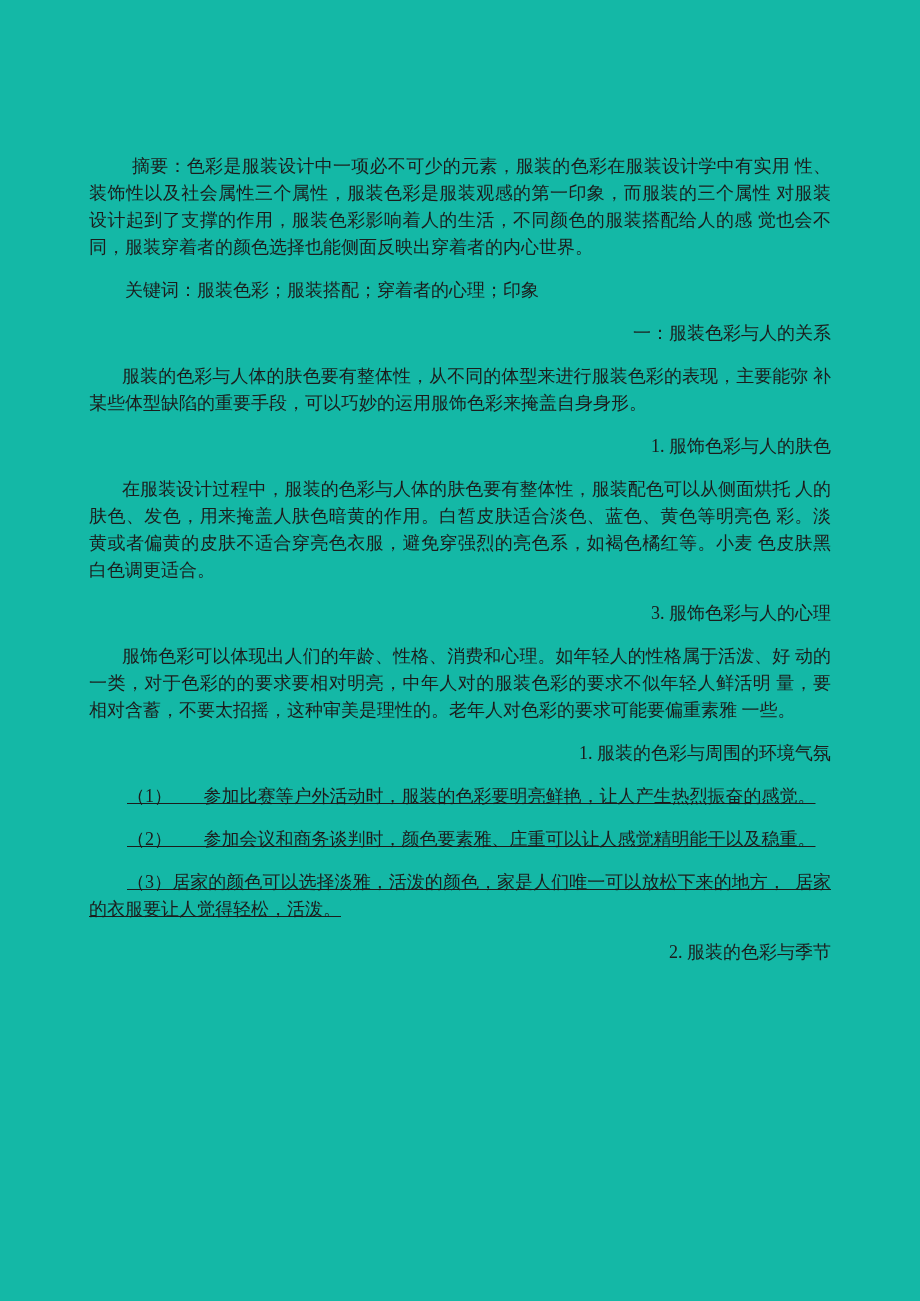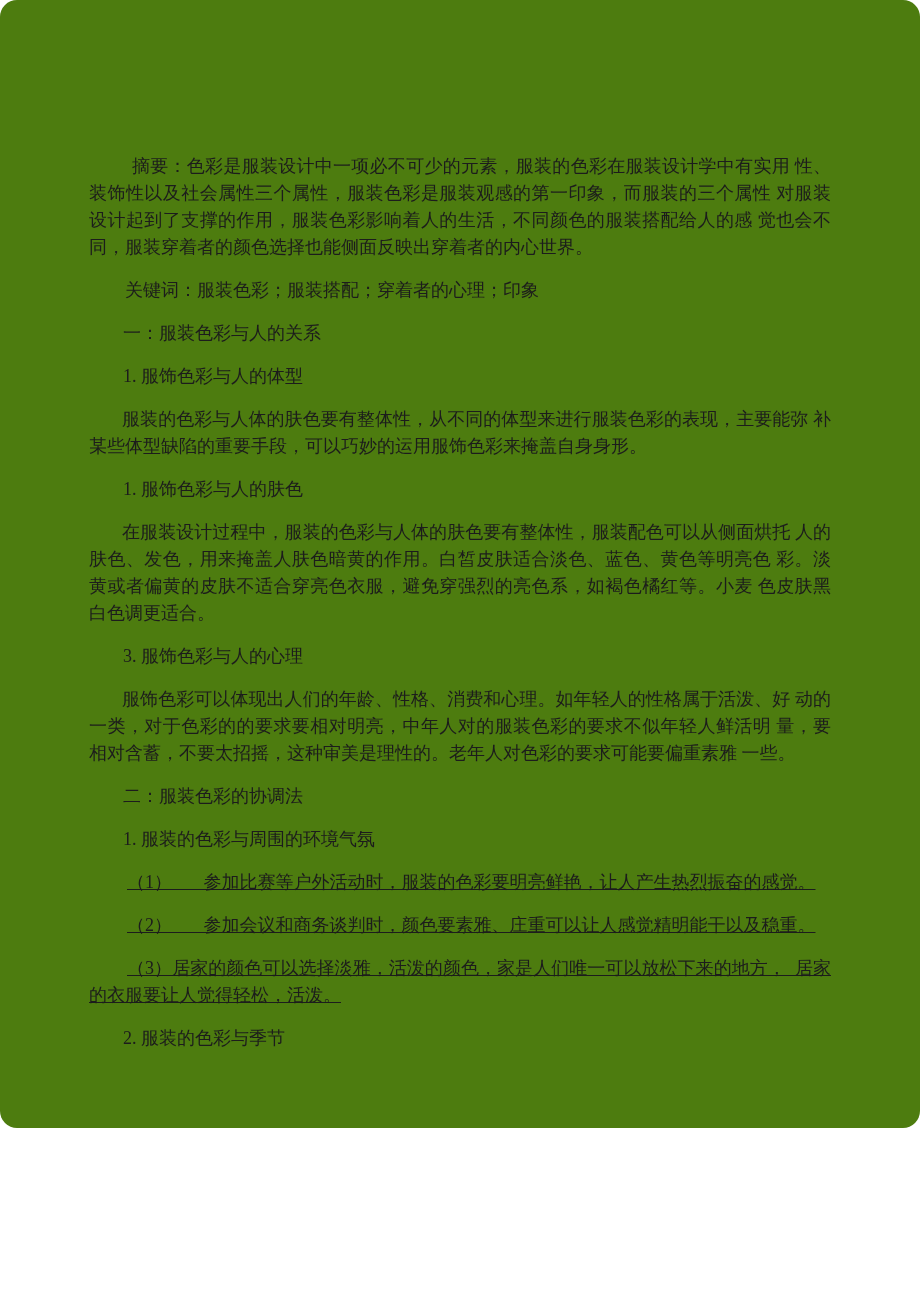--- a/index.html
+++ b/index.html
@@ -10,52 +10,49 @@
   }
   body {
     width: 920px;
     height: 1301px;
     overflow: hidden;
     font-family: "Liberation Serif", "DejaVu Serif", serif;
   }
   .doc-page {
     box-sizing: border-box;
     width: 920px;
-    height: 1128px;
+    height: 1301px;
     padding: 153px 89px 40px 89px;
-    background: #4d7c0f;
+    background: #14b8a6;
     color: #1c1c1c;
-    border-radius: 17px;
   }
   .block {
     margin: 0 0 16px 0;
     font-size: 18px;
     line-height: 27px;
     text-align: justify;
     white-space: pre-wrap;
     word-break: break-all;
   }
   .block.abstract   { text-indent: 43px; }
   .block.paragraph  { text-indent: 33px; }
   .block.keywords   { text-indent: 36px; }
-  .block.heading    { text-indent: 34px; text-align: left; }
+  .block.heading    { text-indent: 34px; text-align: right; }
   .block.list-item  { text-indent: 38px; text-decoration: underline; }
 </style>
 </head>
 <body>
 
 <div class="doc-page">
     <p class="block abstract">摘要：色彩是服装设计中一项必不可少的元素，服装的色彩在服装设计学中有实用 性、装饰性以及社会属性三个属性，服装色彩是服装观感的第一印象，而服装的三个属性 对服装设计起到了支撑的作用，服装色彩影响着人的生活，不同颜色的服装搭配给人的感 觉也会不同，服装穿着者的颜色选择也能侧面反映出穿着者的内心世界。</p>
     <p class="block keywords">关键词：服装色彩；服装搭配；穿着者的心理；印象</p>
     <p class="block heading">一：服装色彩与人的关系</p>
-    <p class="block heading">1. 服饰色彩与人的体型</p>
     <p class="block paragraph">服装的色彩与人体的肤色要有整体性，从不同的体型来进行服装色彩的表现，主要能弥 补某些体型缺陷的重要手段，可以巧妙的运用服饰色彩来掩盖自身身形。</p>
     <p class="block heading">1. 服饰色彩与人的肤色</p>
     <p class="block paragraph">在服装设计过程中，服装的色彩与人体的肤色要有整体性，服装配色可以从侧面烘托 人的肤色、发色，用来掩盖人肤色暗黄的作用。白皙皮肤适合淡色、蓝色、黄色等明亮色 彩。淡黄或者偏黄的皮肤不适合穿亮色衣服，避免穿强烈的亮色系，如褐色橘红等。小麦 色皮肤黑白色调更适合。</p>
     <p class="block heading">3. 服饰色彩与人的心理</p>
     <p class="block paragraph">服饰色彩可以体现出人们的年龄、性格、消费和心理。如年轻人的性格属于活泼、好 动的一类，对于色彩的的要求要相对明亮，中年人对的服装色彩的要求不似年轻人鲜活明 量，要相对含蓄，不要太招摇，这种审美是理性的。老年人对色彩的要求可能要偏重素雅 一些。</p>
-    <p class="block heading">二：服装色彩的协调法</p>
     <p class="block heading">1. 服装的色彩与周围的环境气氛</p>
     <p class="block list-item">（1）       参加比赛等户外活动时，服装的色彩要明亮鲜艳，让人产生热烈振奋的感觉。</p>
     <p class="block list-item">（2）       参加会议和商务谈判时，颜色要素雅、庄重可以让人感觉精明能干以及稳重。</p>
     <p class="block list-item">（3）居家的颜色可以选择淡雅，活泼的颜色，家是人们唯一可以放松下来的地方，  居家的衣服要让人觉得轻松，活泼。</p>
     <p class="block heading">2. 服装的色彩与季节</p>
   </div>
 
 </body></html>

